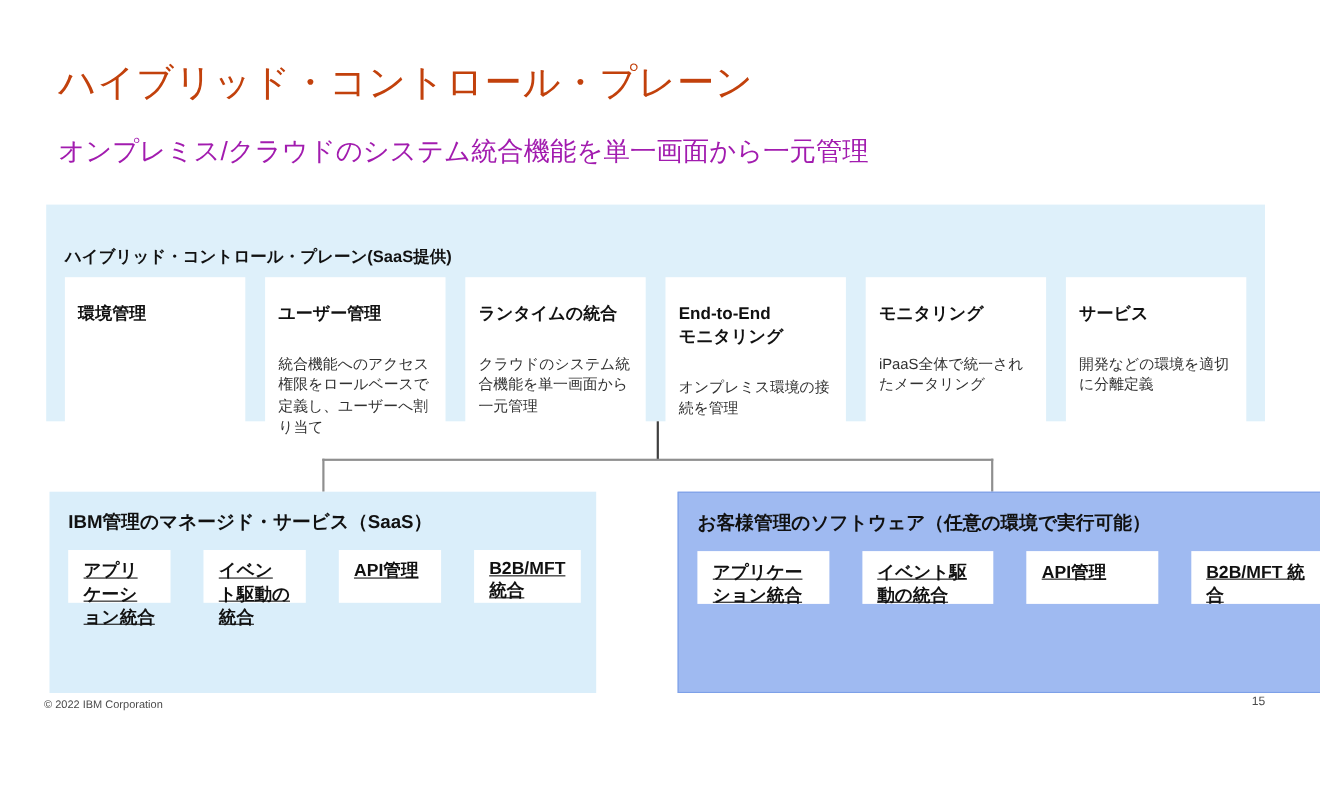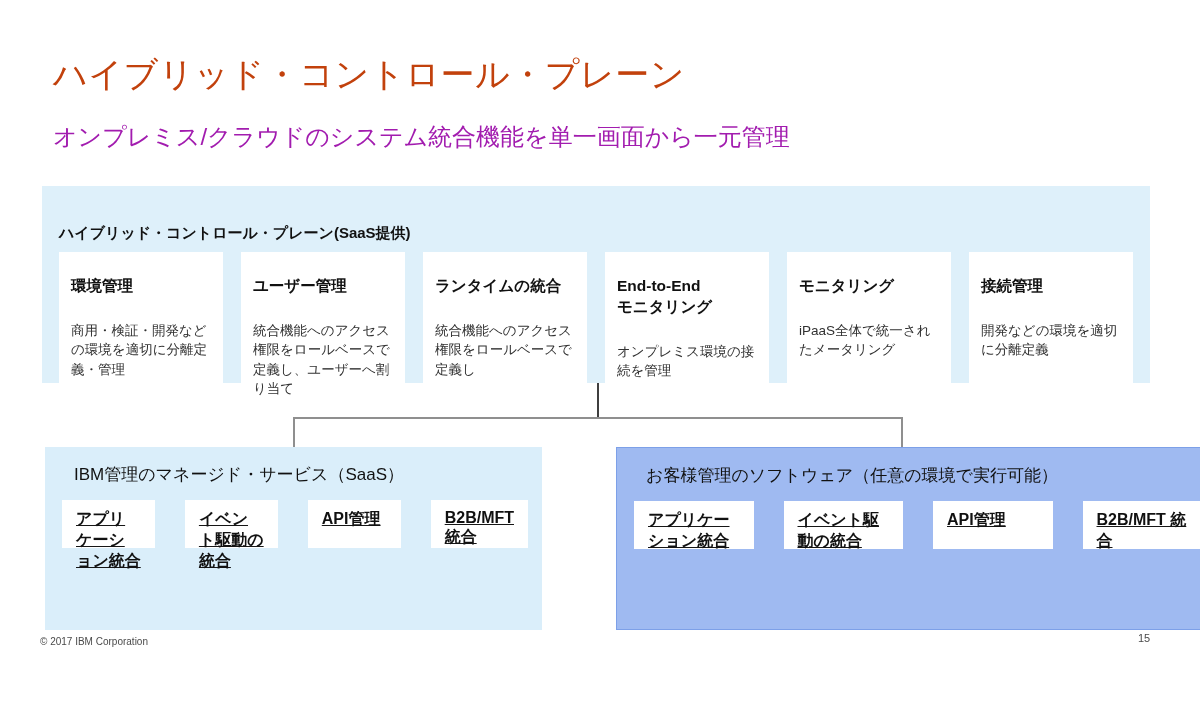--- a/index.html
+++ b/index.html
@@ -29,61 +29,60 @@
 
   .connector{position:absolute;left:0;top:383px;width:1200px;height:64px;}
   .connector .stem{position:absolute;left:597px;top:0;width:2px;height:35px;background:var(--connector_dark);}
   .connector .hline{position:absolute;left:293px;top:34px;width:610px;height:2px;background:var(--connector_gray);}
   .connector .drop-left{position:absolute;left:293px;top:34px;width:2px;height:30px;background:var(--connector_gray);}
   .connector .drop-right{position:absolute;left:901px;top:34px;width:2px;height:30px;background:var(--connector_gray);}
 
   .box{position:absolute;top:447px;height:183px;padding:12px 14px 0 17px;}
   .box-left{left:45px;width:497px;background:var(--light_box_bg);}
   .box-right{left:616px;width:601px;background:var(--blue_box_bg);border:1px solid var(--blue_box_border);}
-  .box-header{font-size:17px;font-weight:400;color:#111;margin:4px 12px 14px;}
+  .box-header{font-size:17px;font-weight:700;color:#111;margin:4px 0 14px;}
   .box-grid{display:grid;grid-template-columns:1fr 1fr 1fr 1fr;column-gap:30px;row-gap:13px;text-decoration:underline;}
   .box-card{background:var(--card_bg);height:48px;padding:9px 14px;font-size:16px;font-weight:700;color:#111;}
 
   .copyright{position:absolute;left:40px;top:636px;font-size:10px;color:#4a4a4a;}
   .page-num{position:absolute;left:1138px;top:632px;font-size:11px;color:#4a4a4a;}
 </style>
 </head>
 <body>
 
 <div class="slide">
 
   <div class="title">ハイブリッド・コントロール・プレーン</div>
   <div class="subtitle">オンプレミス/クラウドのシステム統合機能を単一画面から一元管理</div>
 
   <section class="panel">
     <div class="panel-header">ハイブリッド・コントロール・プレーン(SaaS提供)</div>
     <div class="cards">
       <div class="card">
         <div class="card-title">環境管理</div>
-        <div class="card-body">商用・検証・開発などの環境を適切に分離定義・管理</div>
       </div>
       <div class="card">
         <div class="card-title">ユーザー管理</div>
         <div class="card-body">統合機能へのアクセス権限をロールベースで定義し、ユーザーへ割り当て</div>
       </div>
       <div class="card">
         <div class="card-title">ランタイムの統合</div>
-        <div class="card-body">統合機能へのアクセス権限をロールベースで定義し</div>
+        <div class="card-body">クラウドのシステム統合機能を単一画面から一元管理</div>
       </div>
       <div class="card">
         <div class="card-title">End-to-End
 モニタリング</div>
         <div class="card-body">オンプレミス環境の接続を管理</div>
       </div>
       <div class="card">
         <div class="card-title">モニタリング</div>
         <div class="card-body">iPaaS全体で統一されたメータリング</div>
       </div>
       <div class="card">
-        <div class="card-title">接続管理</div>
+        <div class="card-title">サービス</div>
         <div class="card-body">開発などの環境を適切に分離定義</div>
       </div>
     </div>
   </section>
 
   <div class="connector">
     <div class="stem"></div>
     <div class="hline"></div>
     <div class="drop-left"></div>
     <div class="drop-right"></div>
@@ -102,16 +101,16 @@
   <section class="box box-right">
     <div class="box-header">お客様管理のソフトウェア（任意の環境で実行可能）</div>
     <div class="box-grid">
       <div class="box-card">アプリケーション統合</div>
       <div class="box-card">イベント駆動の統合</div>
       <div class="box-card">API管理</div>
       <div class="box-card">B2B/MFT 統合</div>
     </div>
   </section>
 
-  <div class="copyright">© 2017 IBM Corporation</div>
+  <div class="copyright">© 2022 IBM Corporation</div>
   <div class="page-num">15</div>
 
 </div>
 
 </body></html>

